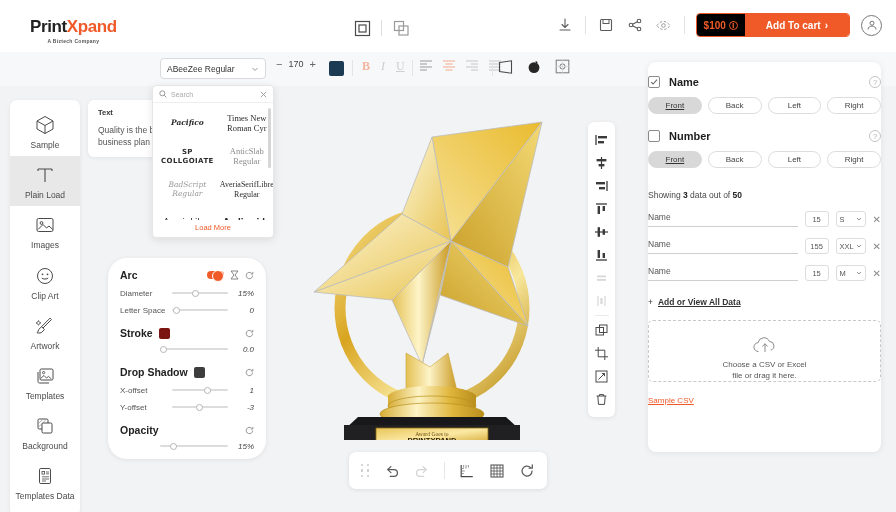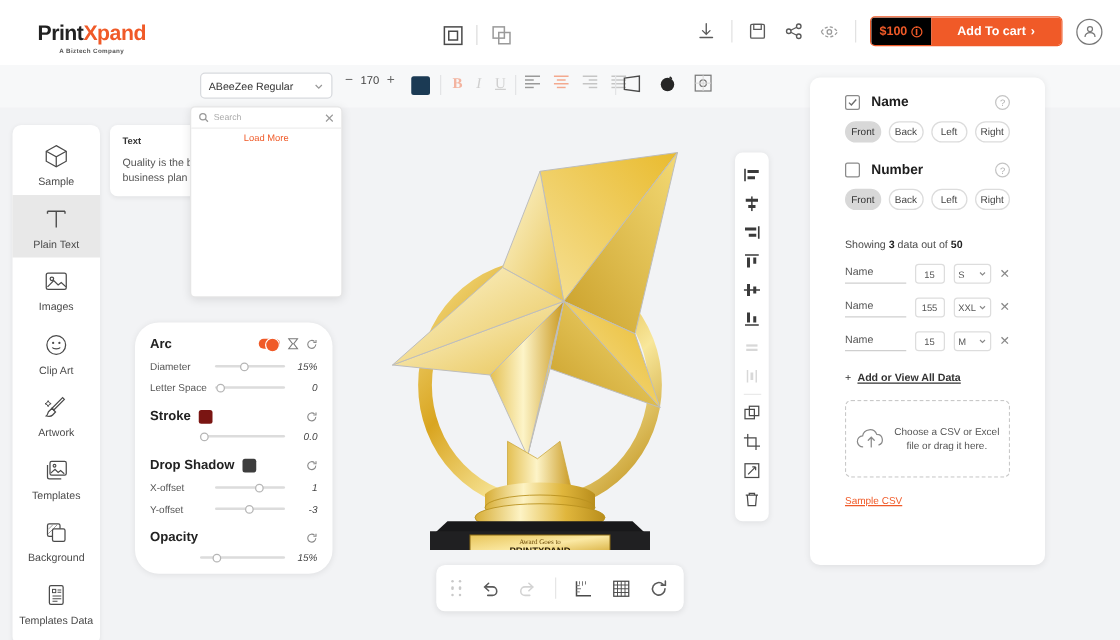--- a/index.html
+++ b/index.html
@@ -134,44 +134,44 @@
     position:absolute; left:349px; top:452px; width:198px; height:37px;
     background:#fff; border-radius:7px; box-shadow:0 1px 5px rgba(0,0,0,.09);
     display:flex; align-items:center; padding:0 12px; gap:14px;
   }
   .dots { display:grid; grid-template-columns:repeat(2,3px); gap:3px; }
   .dots i { width:2.4px;height:2.4px;background:#c9c9c9;border-radius:50%; display:block;}
   .bb-sep { width:1px;height:17px;background:#e6e6e6; }
 
   
   .rightpanel {
-    position:absolute; left:648px; top:62px; width:188px; height:390px;
+    position:absolute; left:648px; top:62px; width:233px; height:390px;
     background:#fff; border-radius:8px; box-shadow:0 1px 6px rgba(0,0,0,.08);
-    padding:14px 28px;
+    padding:14px 0;
   }
   .chk-row { display:flex; align-items:center; justify-content:space-between; }
   .chk-left { display:flex; align-items:center; gap:9px; }
   .chkbox { width:12px;height:12px;border:1.3px solid #8a8a8a;border-radius:2px; display:flex;align-items:center;justify-content:center; }
   .chk-lb { font-size:11px; font-weight:bold; color:#1d1d1d; }
   .qmark { width:12px;height:12px;border:1px solid #c4c4c4;border-radius:50%;font-size:7.5px;color:#b0b0b0;display:flex;align-items:center;justify-content:center; }
   .seg { display:flex; gap:6px; margin-top:9px; }
   .seg-btn { flex:1; height:17px; border:1px solid #dcdcdc; border-radius:9px; font-size:8px; color:#444; display:flex; align-items:center; justify-content:center; }
-  .seg-btn.active { background:#d8d8d8; border-color:#d8d8d8; color:#333; }
+  .seg-btn.active { background:#d8d8d8; border-color:#d8d8d8; color:#333;text-decoration:underline; }
   .showing { font-size:8.5px; color:#4a4a4a; margin-top:22px; }
   .showing b { color:#222; }
   .data-row { display:flex; align-items:center; gap:7px; margin-top:11px; }
   .dr-name { flex:1; font-size:8.5px; color:#555; border-bottom:1px solid #cfcfcf; padding-bottom:4px; }
   .dr-num { width:24px;height:16px;border:1px solid #ddd;border-radius:3px;font-size:7.5px;color:#555;display:flex;align-items:center;justify-content:center; }
   .dr-size { width:30px;height:16px;border:1px solid #ddd;border-radius:3px;font-size:7.5px;color:#555;display:flex;align-items:center;justify-content:space-between;padding:0 3px; }
   .dr-x { font-size:10px; color:#888; }
   .addlink { display:flex; align-items:center; gap:5px; margin-top:16px; font-size:8.5px; color:#333; }
   .addlink span.lbl { text-decoration:underline; font-weight:bold; }
   .dropzone {
     margin-top:13px; height:62px; border:1.2px dashed #c9c9c9; border-radius:5px;
-    display:flex; align-items:center; justify-content:center; gap:5px;
+    display:flex; flex-direction:column; align-items:center; justify-content:flex-end; gap:5px;
   }
   .dz-txt { font-size:8px; color:#555; text-align:center; line-height:1.4; }
   .samplecsv { margin-top:14px; font-size:8px; color:#f05a28; text-decoration:underline; }
   svg { display:block; }
 </style>
 </head>
 <body>
 
 <div class="app">
 
@@ -323,21 +323,21 @@
         </div>
       <div class="side-lb">Sample</div>
     </div>
     <div class="side-item active">
       <div class="side-ic">
           <svg width="22" height="22" viewBox="0 0 22 22">
             <path d="M4 5h14M11 5v13" fill="none" stroke="#4a4a4a" stroke-width="1.1"></path>
             <path d="M4 5v2M18 5v2" stroke="#4a4a4a" stroke-width="1.1"></path>
           </svg>
         </div>
-      <div class="side-lb">Plain Text</div>
+      <div class="side-lb">Plain Load</div>
     </div>
     <div class="side-item">
       <div class="side-ic">
           <svg width="22" height="22" viewBox="0 0 22 22">
             <rect x="3" y="4.5" width="16" height="13" rx="1.5" fill="none" stroke="#4a4a4a" stroke-width="1"></rect>
             <circle cx="7.5" cy="9" r="1.4" fill="none" stroke="#4a4a4a" stroke-width="1"></circle>
             <path d="M4 15.5 9 10.5l3.5 3.5L15 12l3.8 3.5" fill="none" stroke="#4a4a4a" stroke-width="1"></path>
           </svg>
         </div>
       <div class="side-lb">Images</div>
@@ -404,20 +404,31 @@
   <div class="fontdd">
     <div class="fontdd-search">
       <svg width="8" height="8" viewBox="0 0 8 8">
           <circle cx="3.3" cy="3.3" r="2.5" fill="none" stroke="#999" stroke-width="1"></circle>
           <path d="M5.2 5.2 7.4 7.4" stroke="#999" stroke-width="1"></path>
         </svg>
       <span class="ph">Search</span>
       <svg width="7" height="7" viewBox="0 0 7 7">
           <path d="M.8.8 6.2 6.2M6.2.8.8 6.2" stroke="#999" stroke-width=".9"></path>
         </svg>
+    </div>
+    <div class="fontdd-list">
+      <div class="fontdd-item f-pacifico">Pacifico</div>
+      <div class="fontdd-item f-times">Times New Roman Cyr</div>
+      <div class="fontdd-item f-sp">SP COLLGOIATE</div>
+      <div class="fontdd-item f-antic">AnticSlab Regular</div>
+      <div class="fontdd-item f-bad">BadScript Regular</div>
+      <div class="fontdd-item f-averiaserif">AveriaSerifLibre Regular</div>
+      <div class="fontdd-item f-averialibre">AveriaLibre</div>
+      <div class="fontdd-item f-audiowide">Audiowide</div>
+      <div class="fontdd-scroll"></div>
     </div>
     <div class="fontdd-more">Load More</div>
   </div>
 
   <div class="arcpanel">
     <div class="sec-head">
       <span class="sec-title">Arc</span>
       <span class="sec-ics">
         <span class="toggle"></span>
         <span>

